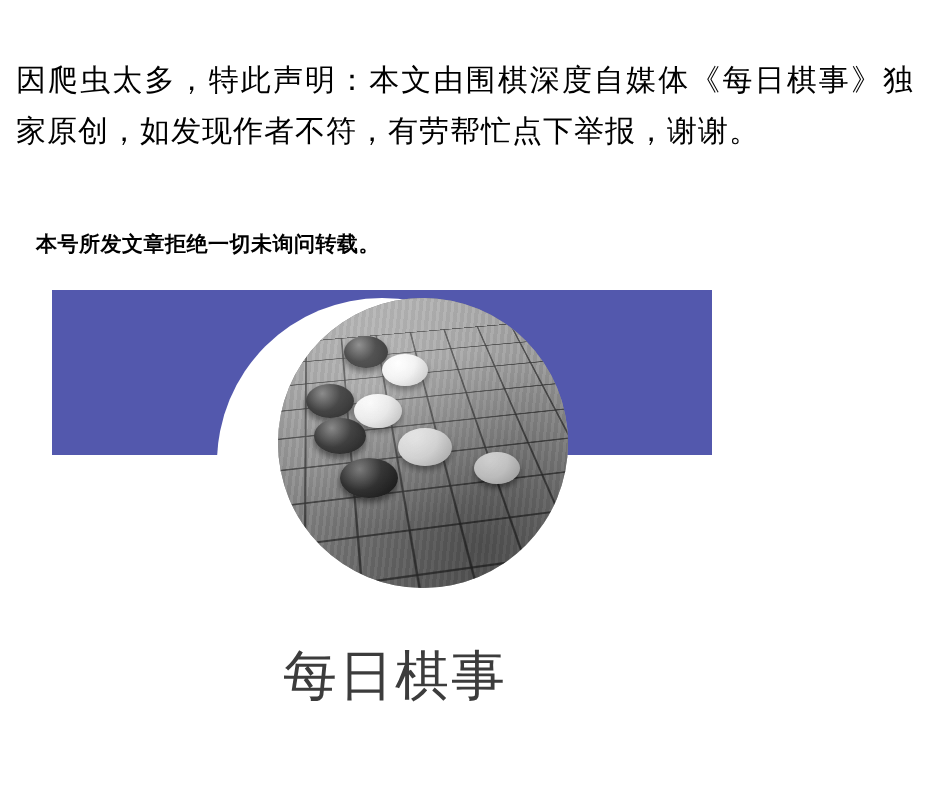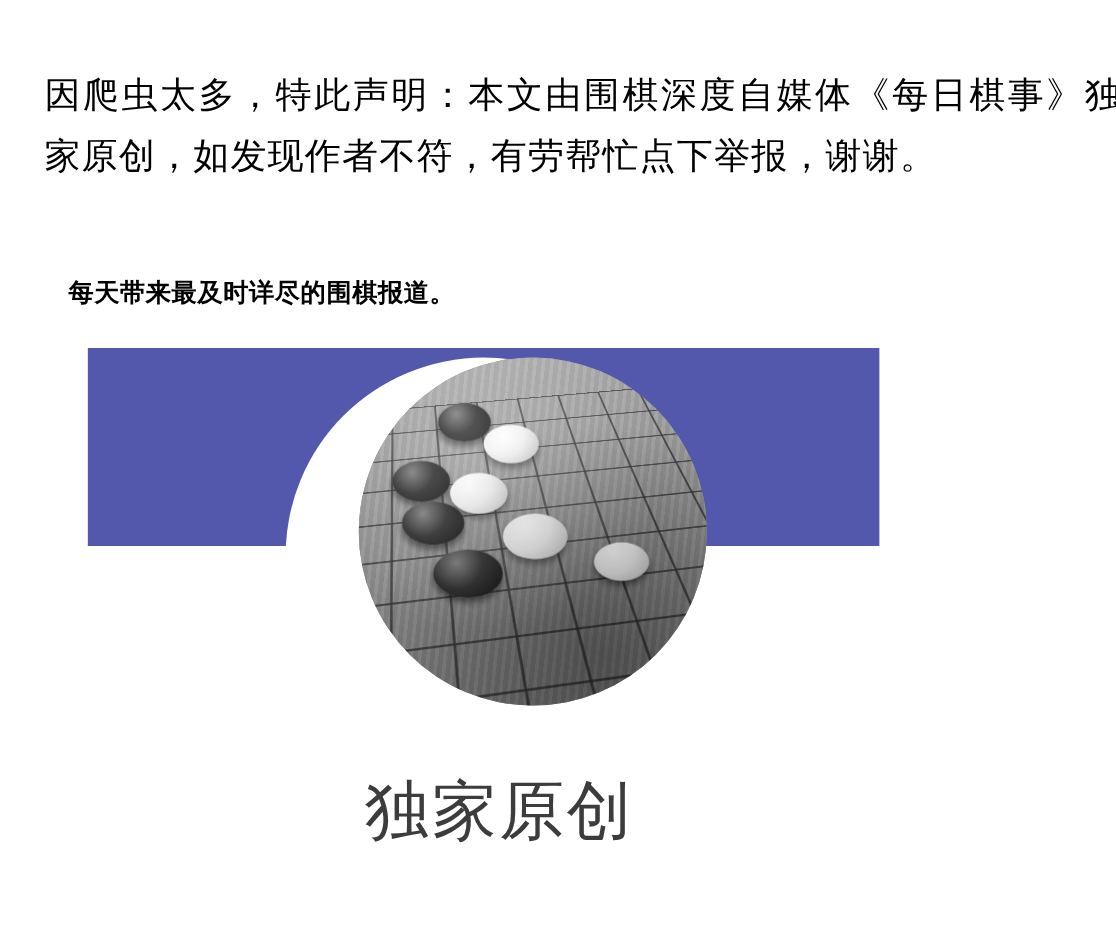--- a/index.html
+++ b/index.html
@@ -12,21 +12,20 @@
     height: 790px;
     overflow: hidden;
     font-family: "Liberation Sans", sans-serif;
     color: #111111;
   }
 
   .page {
     position: relative;
     width: 765px;
     height: 790px;
-    margin-left: 21px;
   }
 
   
   .declaration {
     position: absolute;
     left: 16px;
     top: 24px;
     width: 898px;
     font-family: "DejaVu Serif", "Liberation Serif", serif;
     font-size: 30px;
@@ -158,21 +157,21 @@
     letter-spacing: 1px;
   }
 </style>
 </head>
 <body>
 
 <div class="page">
 
   <p class="declaration">因爬虫太多，特此声明：本文由围棋深度自媒体《每日棋事》独家原创，如发现作者不符，有劳帮忙点下举报，谢谢。</p>
 
-  <div class="notice">每天带来最及时详尽的围棋报道。</div>
+  <div class="notice">本号所发文章拒绝一切未询问转载。</div>
 
   <div class="banner">
     <div class="banner-bg"></div>
     <div class="banner-notch"></div>
   </div>
 
   <div class="goban-photo">
     <div class="goban-wood"></div>
     <div class="goban-grid"></div>
 
@@ -181,16 +180,16 @@
     <div class="stone black" style="left:62px;  top:160px; width:58px; height:40px;"></div>
     <div class="stone black" style="left:66px;  top:38px;  width:44px; height:32px;"></div>
     <div class="stone white" style="left:104px; top:56px;  width:46px; height:32px;"></div>
     <div class="stone white" style="left:76px;  top:96px;  width:48px; height:34px;"></div>
     <div class="stone white" style="left:120px; top:130px; width:54px; height:38px;"></div>
     <div class="stone white" style="left:196px; top:154px; width:46px; height:32px;"></div>
 
     <div class="goban-shade"></div>
   </div>
 
-  <div class="brand-title">独家原创</div>
+  <div class="brand-title">每日棋事</div>
 
 
 </div>
 
 </body></html>

